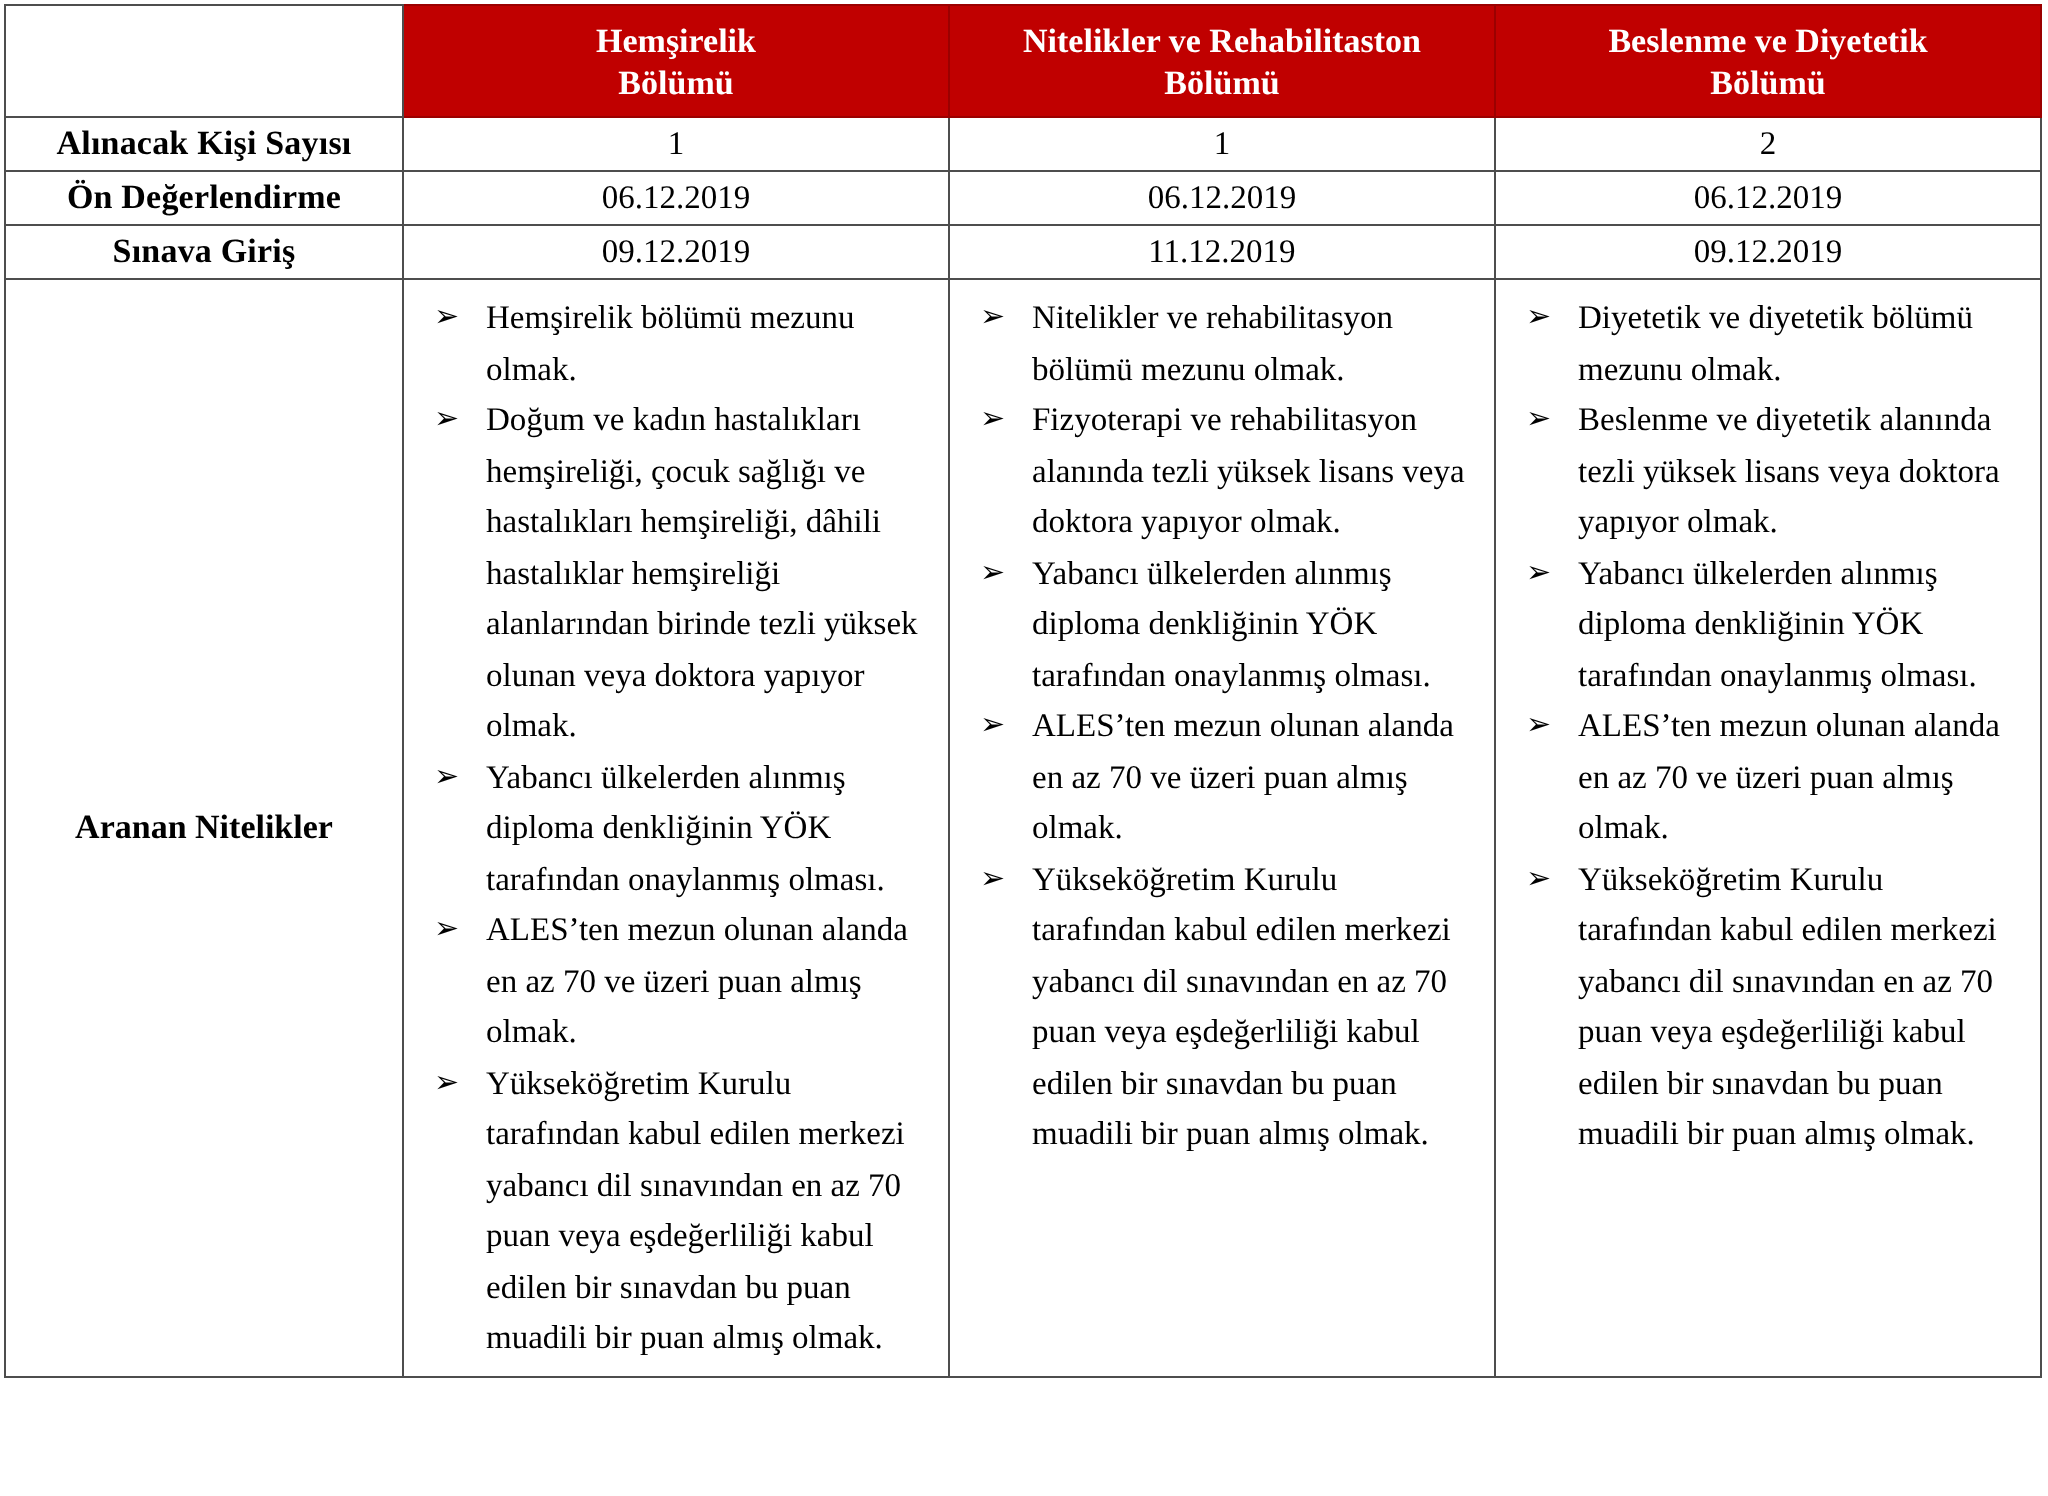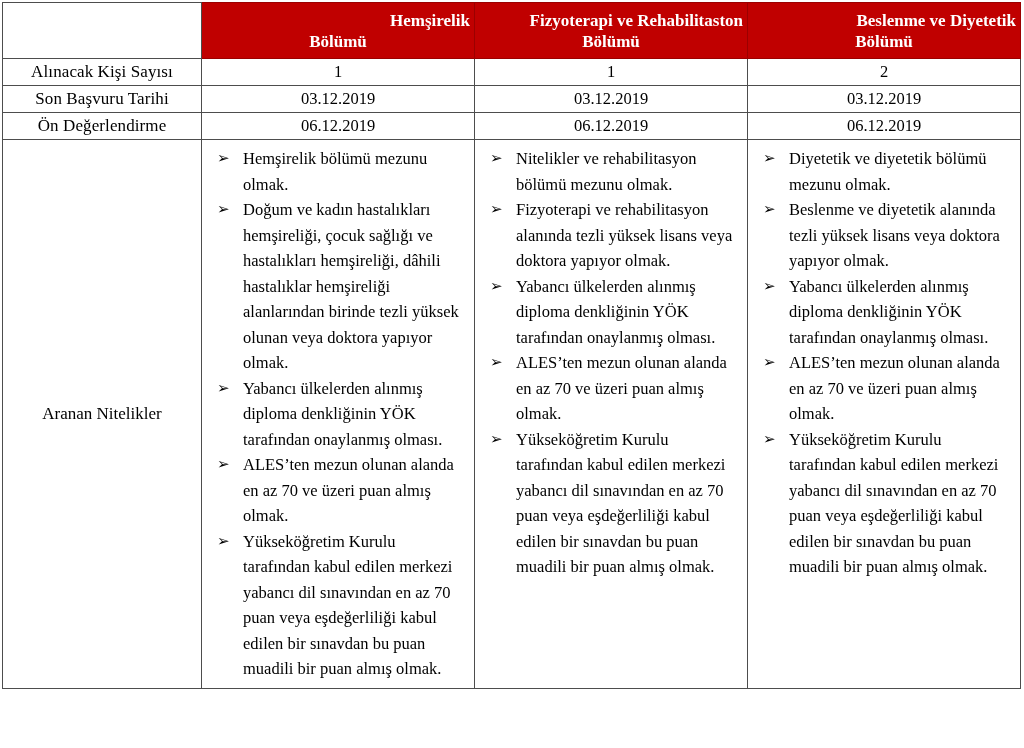--- a/index.html
+++ b/index.html
@@ -45,47 +45,47 @@
     line-height: 21px;
     text-align: center;
     height: 49px;
     padding: 3px 4px;
     border-color: #9b0000;
   }
   tr.head-row th.corner {
     background: #ffffff;
     border-color: #4d4d4d;
   }
-  .head-l1 { display: block; text-align: right; }
+  .head-l1 { display: block; }
   .head-l2 { display: block; }
 
   
   tr.data-row td {
     height: 24px;
     font-size: 16.5px;
     line-height: 20px;
     text-align: center;
     padding: 1px 4px;
   }
   tr.data-row td.rowlabel {
-    font-weight: normal;
+    font-weight: bold;
     text-align: center;
     font-size: 17px;
     letter-spacing: 0.1px;
   }
 
   
   tr.qual-row td {
     vertical-align: top;
     padding: 6px 6px 6px 4px;
   }
   tr.qual-row td.rowlabel {
     vertical-align: middle;
     text-align: center;
-    font-weight: normal;
+    font-weight: bold;
     font-size: 17px;
     padding: 4px;
   }
   ul.bullets {
     list-style: none;
     margin: 0;
     padding: 0 2px 0 4px;
   }
   ul.bullets li {
     position: relative;
@@ -117,52 +117,52 @@
       <col class="c-dept">
     </colgroup>
     <thead>
       <tr class="head-row">
         <th class="corner"></th>
         <th>
           <span class="head-l1">Hemşirelik</span>
           <span class="head-l2">Bölümü</span>
         </th>
         <th>
-          <span class="head-l1">Fizyoterapi ve Rehabilitaston</span>
+          <span class="head-l1">Nitelikler ve Rehabilitaston</span>
           <span class="head-l2">Bölümü</span>
         </th>
         <th>
           <span class="head-l1">Beslenme ve Diyetetik</span>
           <span class="head-l2">Bölümü</span>
         </th>
       </tr>
     </thead>
     <tbody>
 
       <tr class="data-row">
         <td class="rowlabel">Alınacak Kişi Sayısı</td>
         <td>1</td>
         <td>1</td>
         <td>2</td>
       </tr>
 
-      <tr class="data-row">
-        <td class="rowlabel">Son Başvuru Tarihi</td>
-        <td>03.12.2019</td>
-        <td>03.12.2019</td>
-        <td>03.12.2019</td>
-      </tr>
 
       <tr class="data-row">
         <td class="rowlabel">Ön Değerlendirme</td>
         <td>06.12.2019</td>
         <td>06.12.2019</td>
         <td>06.12.2019</td>
       </tr>
 
+      <tr class="data-row">
+        <td class="rowlabel">Sınava Giriş</td>
+        <td>09.12.2019</td>
+        <td>11.12.2019</td>
+        <td>09.12.2019</td>
+      </tr>
 
 
       <tr class="qual-row">
         <td class="rowlabel">Aranan Nitelikler</td>
         <td>
           <ul class="bullets">
             <li>
               <span class="marker">➢</span>
               <span class="btext">Hemşirelik bölümü mezunu olmak.</span>
             </li>

